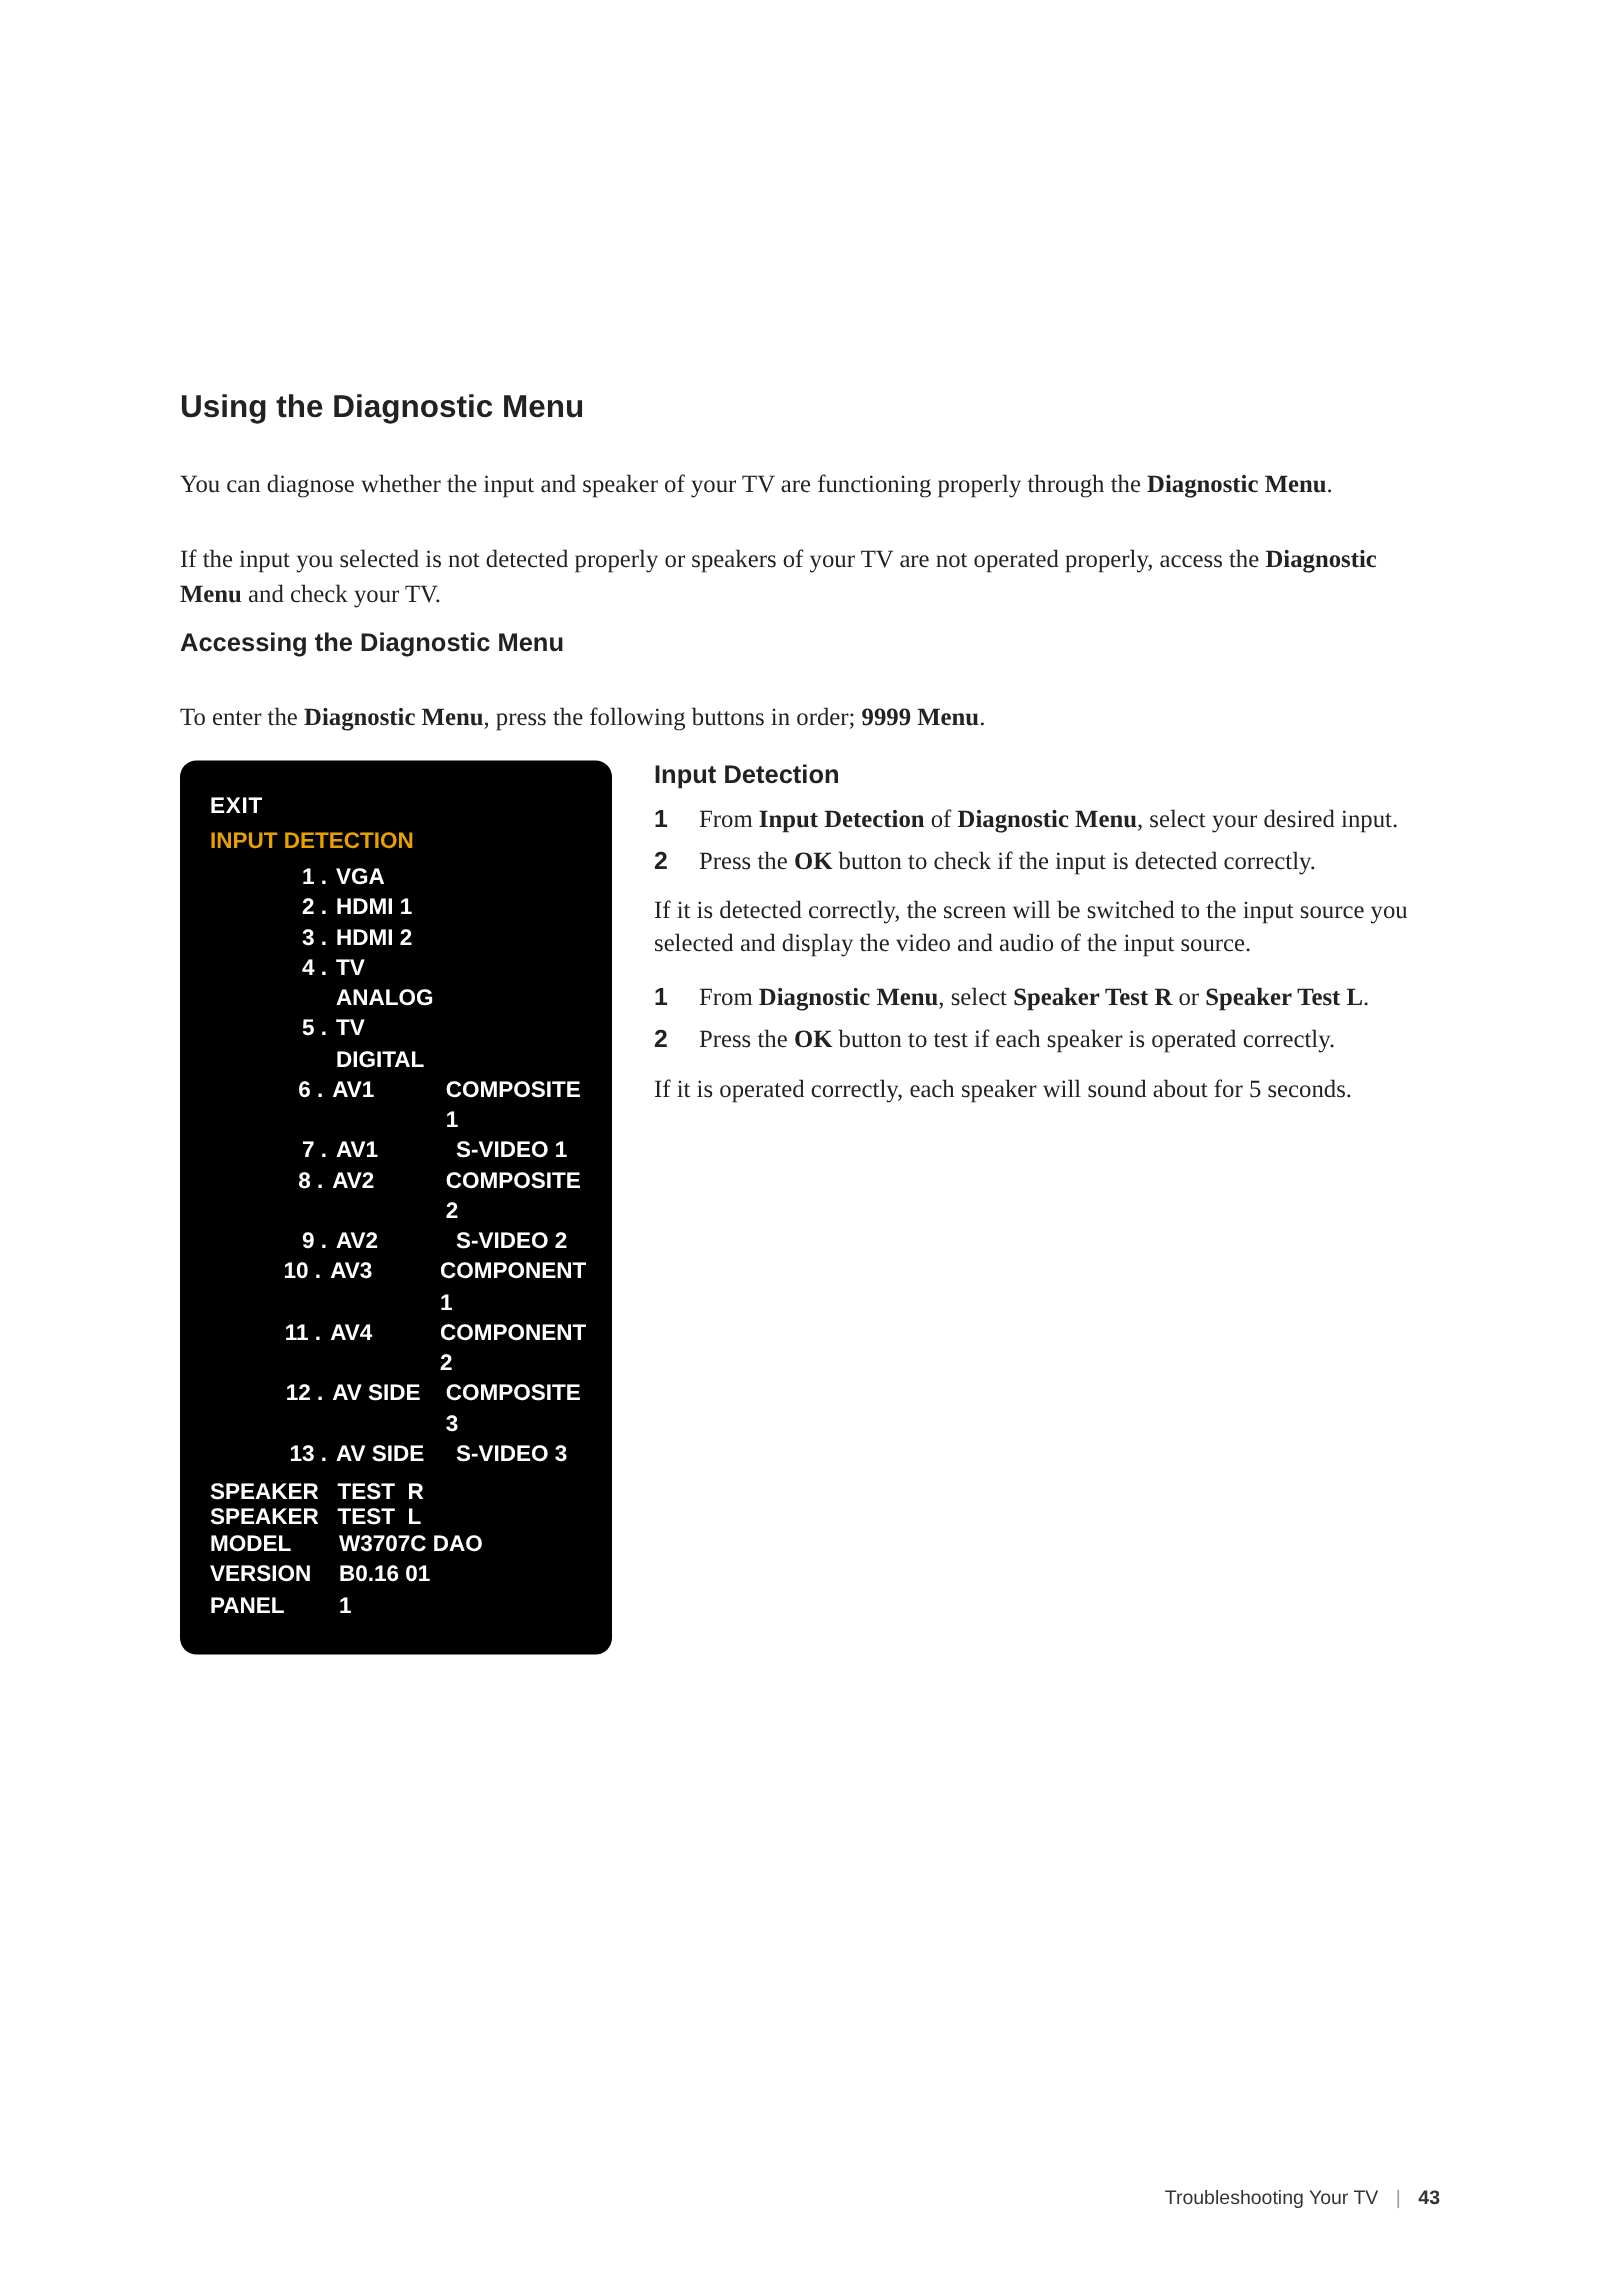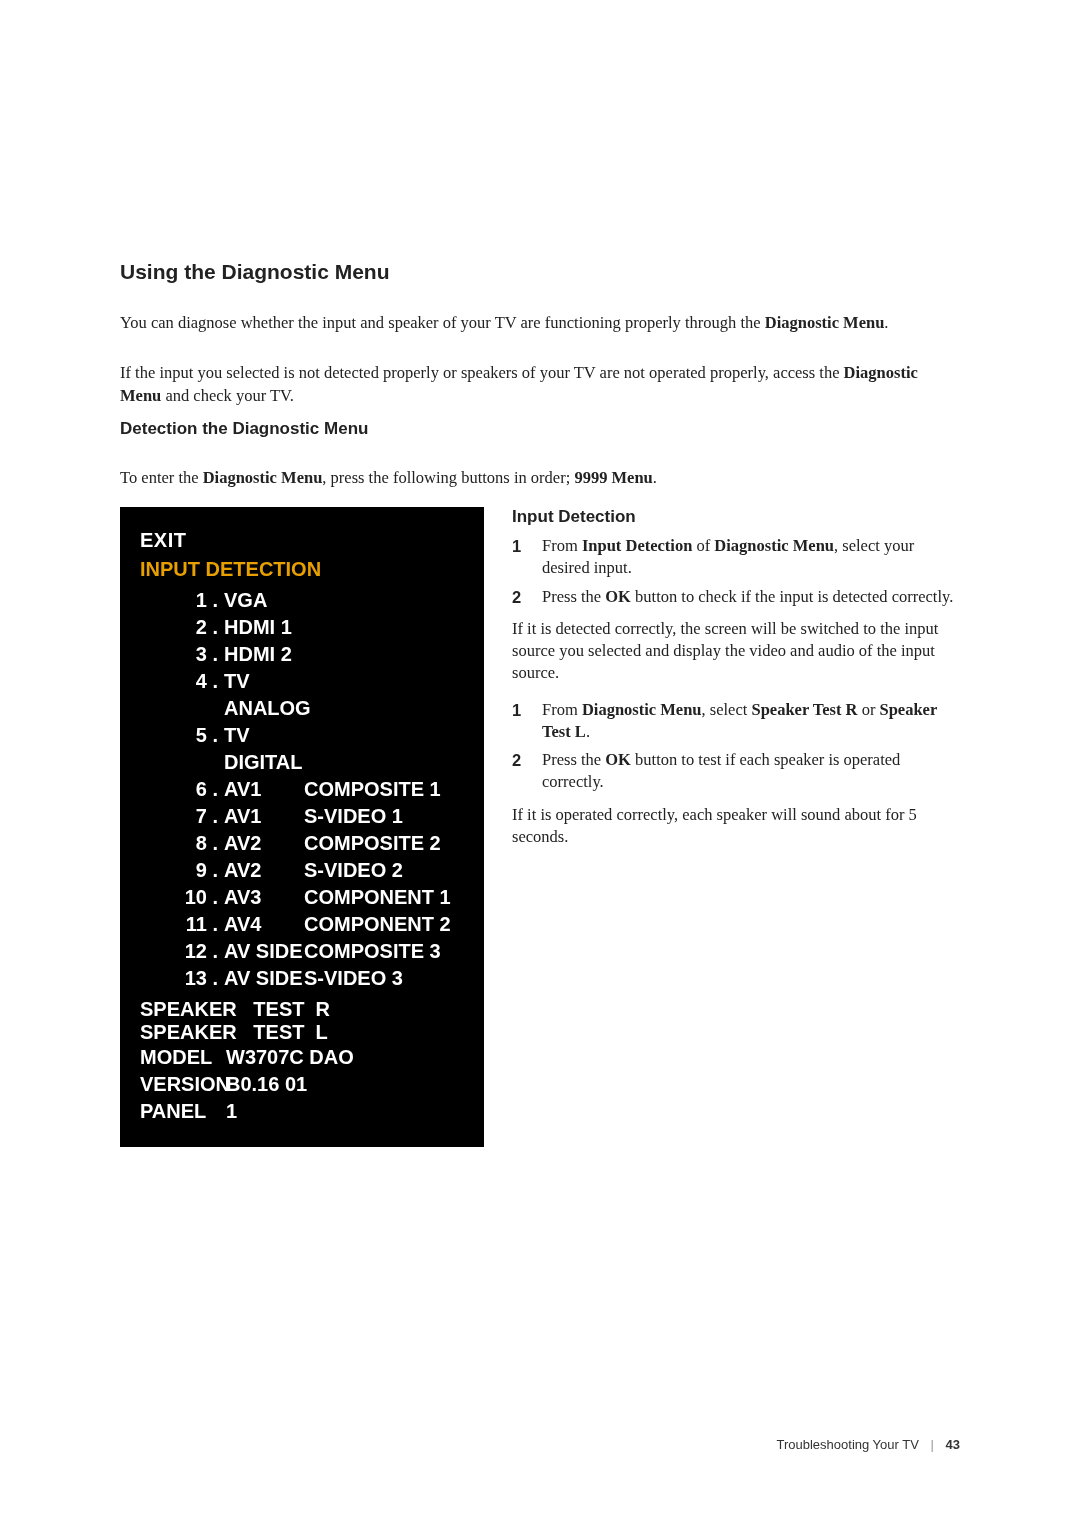--- a/index.html
+++ b/index.html
@@ -46,24 +46,25 @@
       display: flex;
       gap: 28px;
       margin-top: 18px;
       align-items: flex-start;
     }
     .menu-box {
       background: #000;
       color: #fff;
       font-family: Arial, Helvetica, sans-serif;
       font-weight: bold;
-      font-size: 20px;
-      width: 364px;
+      font-size: 15px;
+      width: 288px;
       padding: 22px 14px 22px 20px;
       flex-shrink: 0;
+      border-radius: 11px;
     }
     .menu-box .exit {
       letter-spacing: 0.5px;
       margin-bottom: 6px;
     }
     .menu-box .section-title {
       color: #e8a000;
       margin-bottom: 6px;
     }
     .menu-box .input-list {
@@ -120,21 +121,21 @@
     .num-item .li-body {
       flex: 1;
     }
     .para {
       line-height: 1.35;
       margin-bottom: 14px;
       font-family: Liberation Serif, serif;
     }
     .footer {
       position: absolute;
-      bottom: 76px;
+      bottom: 56px;
       right: 120px;
       font-family: Arial, Helvetica, sans-serif;
       font-size: 13px;
       color: #333;
       margin-left: 34px;
     }
     .footer .sep {
       margin: 0 8px;
       color: #999;
     }
@@ -149,21 +150,21 @@
   <h1 class="heading">Using the Diagnostic Menu</h1>
 
   <p class="body-text">
     <span>You can diagnose whether the input and speaker of your TV are functioning properly through the </span><span class="bold">Diagnostic Menu</span><span>.</span>
   </p>
 
   <p class="body-text">
     <span>If the input you selected is not detected properly or speakers of your TV are not operated properly, access the </span><span class="bold">Diagnostic Menu</span><span> and check your TV.</span>
   </p>
 
-  <h3 class="subheading">Detection the Diagnostic Menu</h3>
+  <h3 class="subheading">Accessing the Diagnostic Menu</h3>
 
   <p class="body-text">
     <span>To enter the </span><span class="bold">Diagnostic Menu</span><span>, press the following buttons in order; </span><span class="bold">9999 Menu</span><span>.</span>
   </p>
 
 
   <div class="content-row">
     <div class="menu-box">
       <div class="exit">EXIT</div>
       <div class="section-title">INPUT DETECTION</div>

